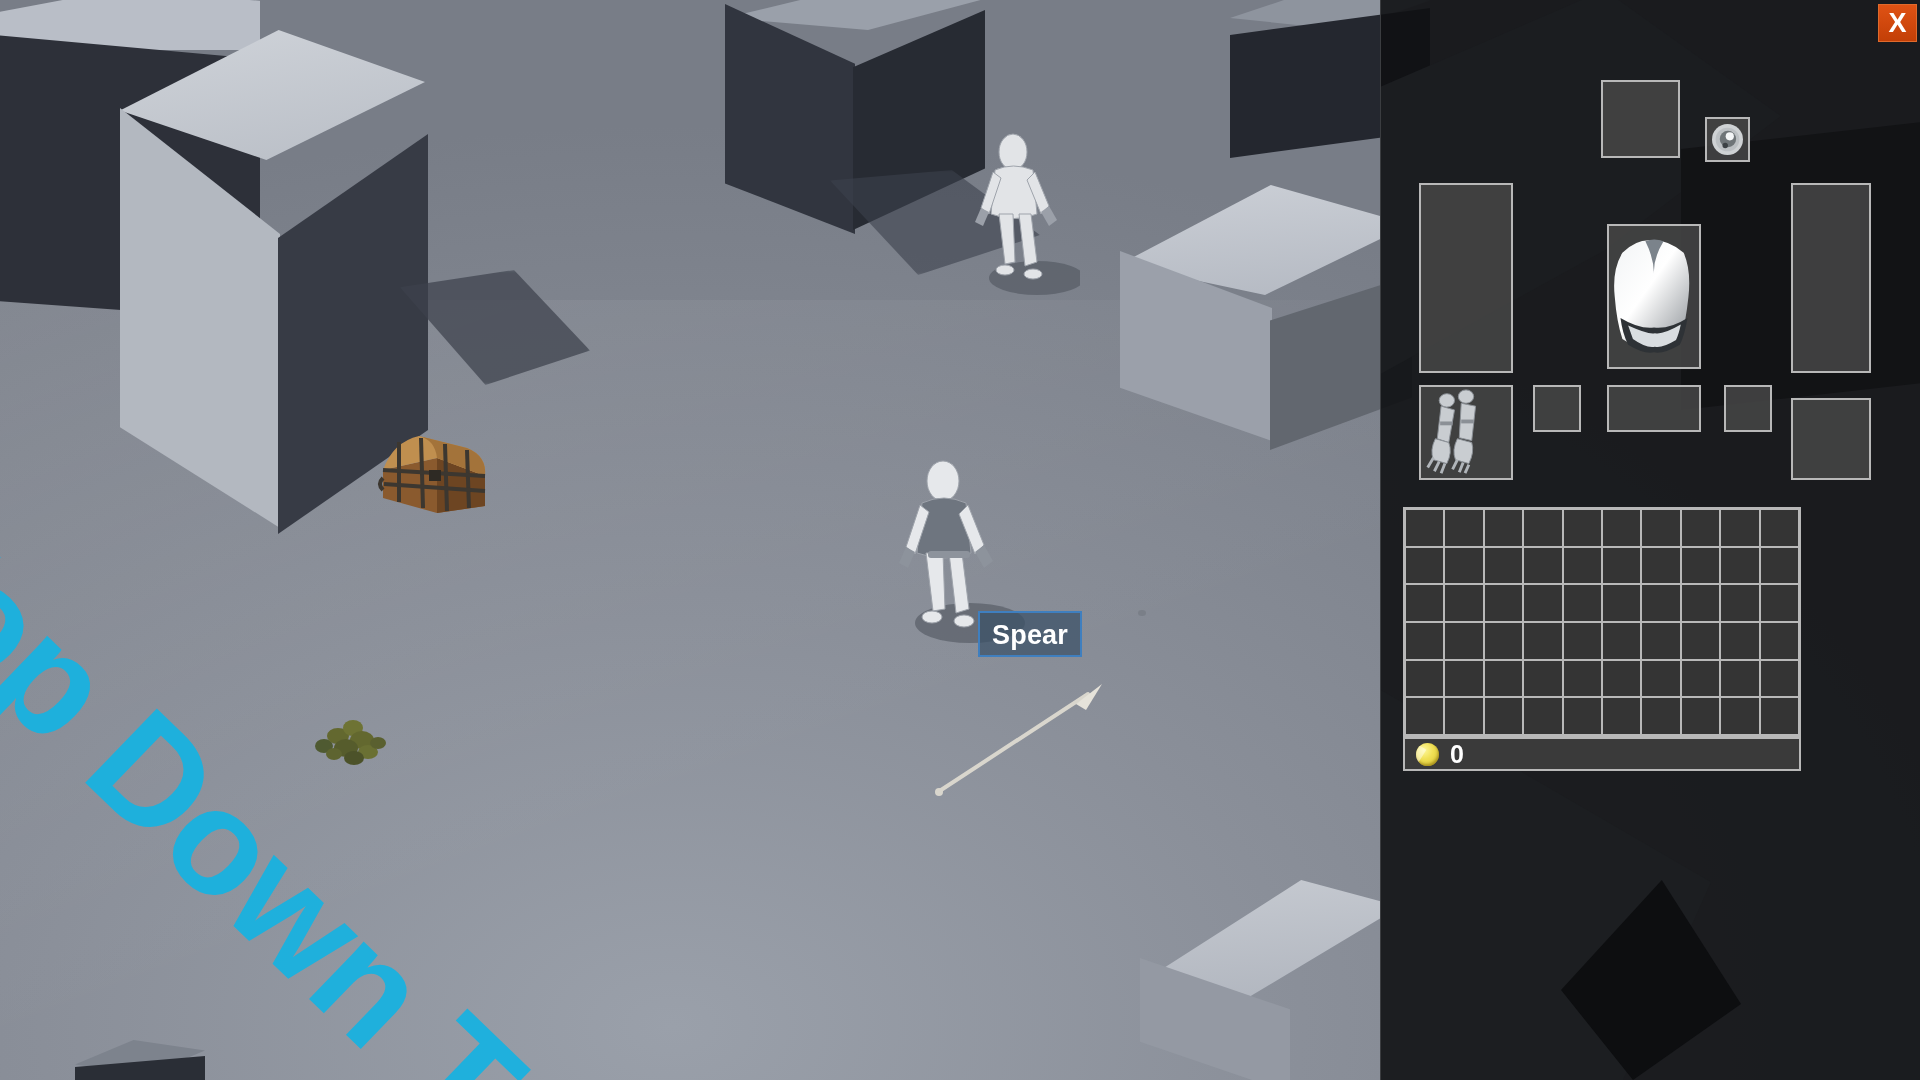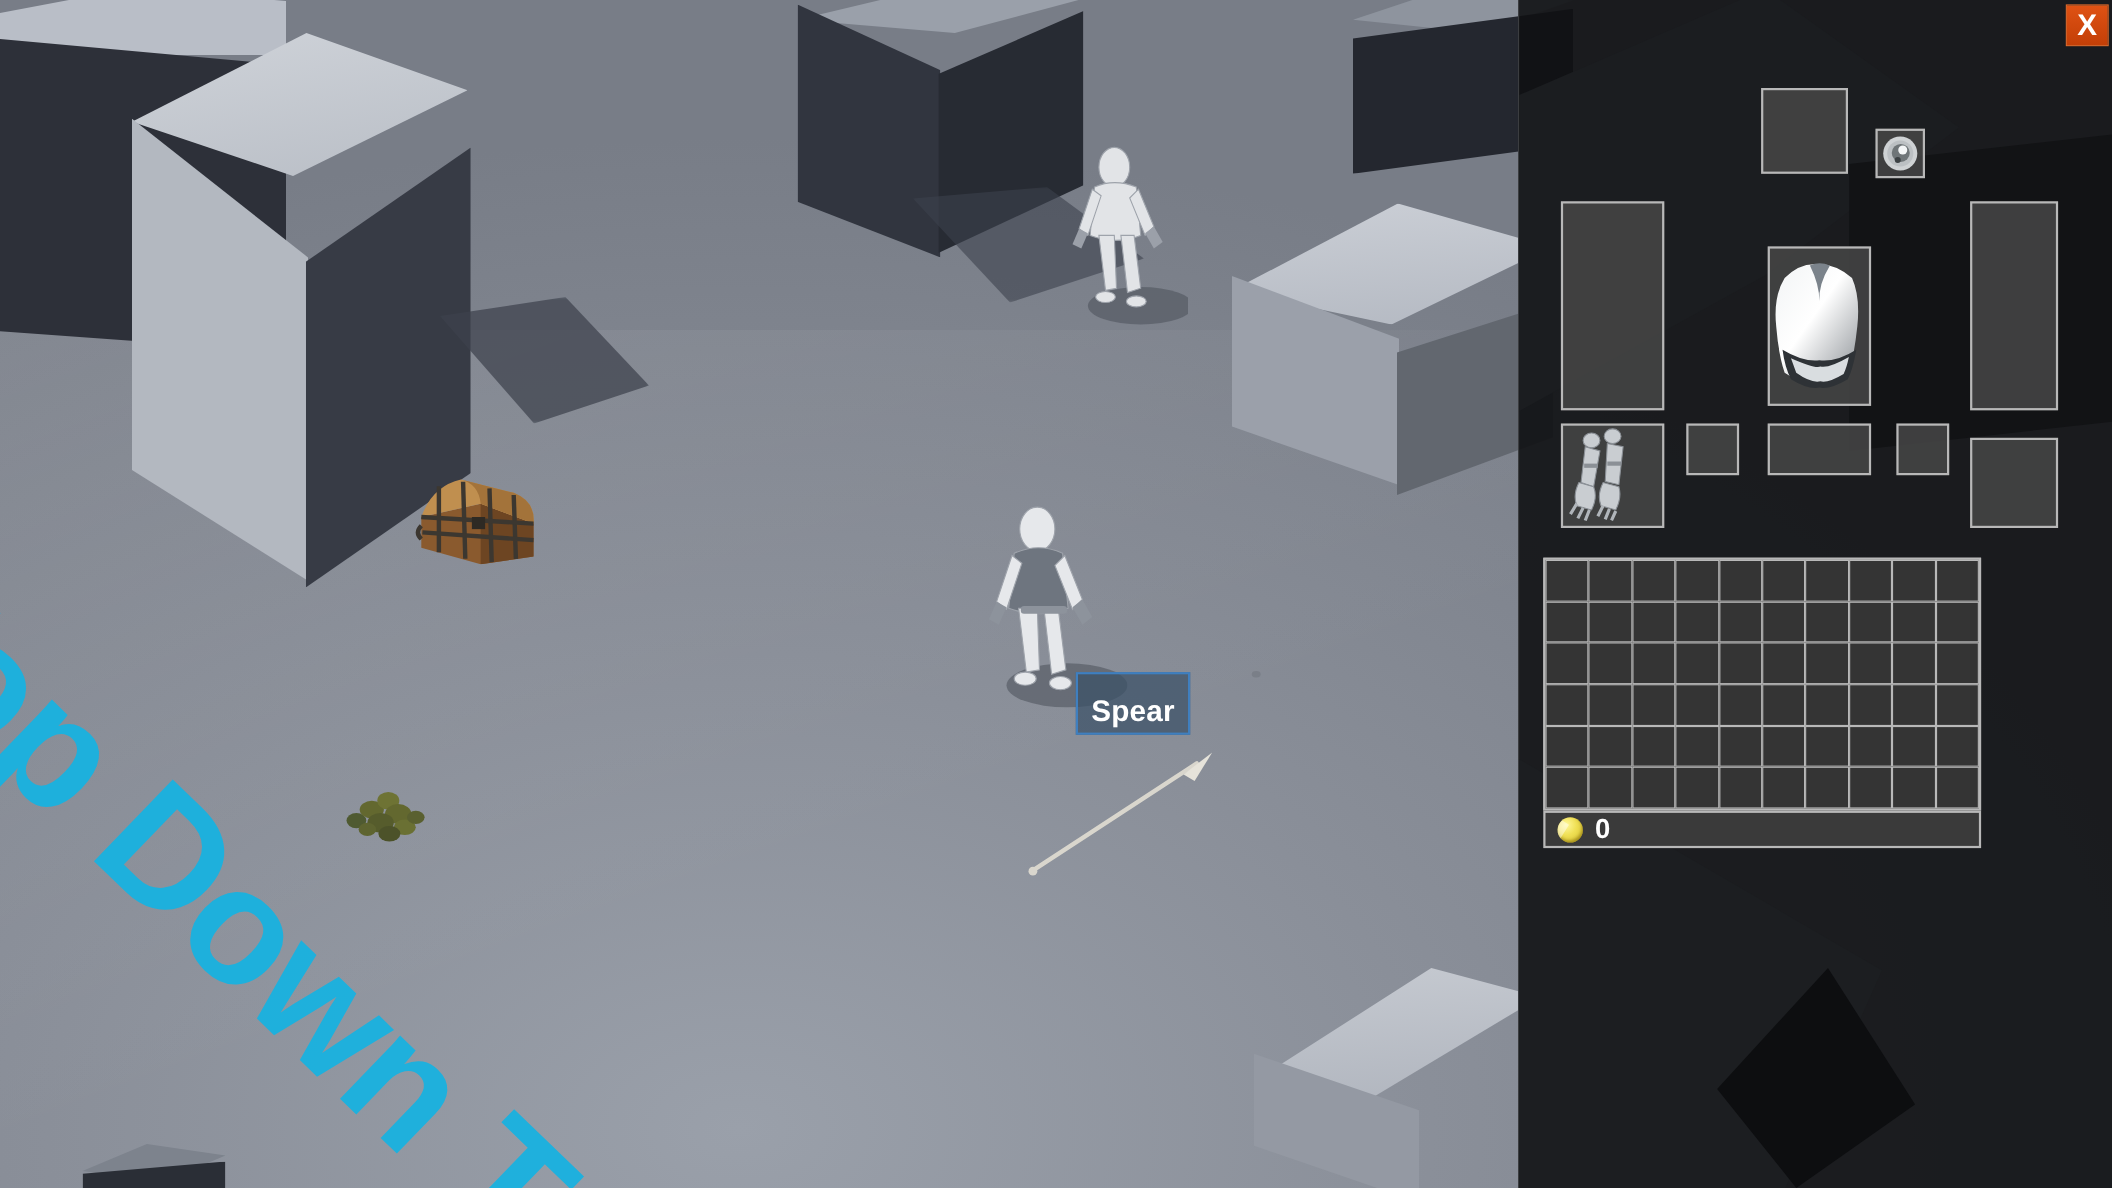--- a/index.html
+++ b/index.html
@@ -40,21 +40,21 @@
 
   
   .mannequin { position:absolute; }
 
   
   #ground-spear { position:absolute; left:930px; top:680px; width:175px; height:120px; }
 
   
   #spear-tooltip { position:absolute; left:978px; top:611px;
       background:rgba(58,80,102,.72); border:2px solid #3f7fbf;
-      padding:19px 12px 6px; color:#fff; font-size:27px; font-weight:bold;
+      padding:8px 12px 6px; color:#fff; font-size:27px; font-weight:bold;
       line-height:1.05; letter-spacing:.2px; }
 
   
   #inventory-panel { position:absolute; left:1380px; top:0; width:540px; height:1080px;
       background:rgba(16,17,19,.90); border-left:1px solid #3b3d40;
       overflow:hidden; }
   
   .ghost { position:absolute; pointer-events:none; }
 
   #close-button { position:absolute; right:3px; top:4px; width:39px; height:38px;

